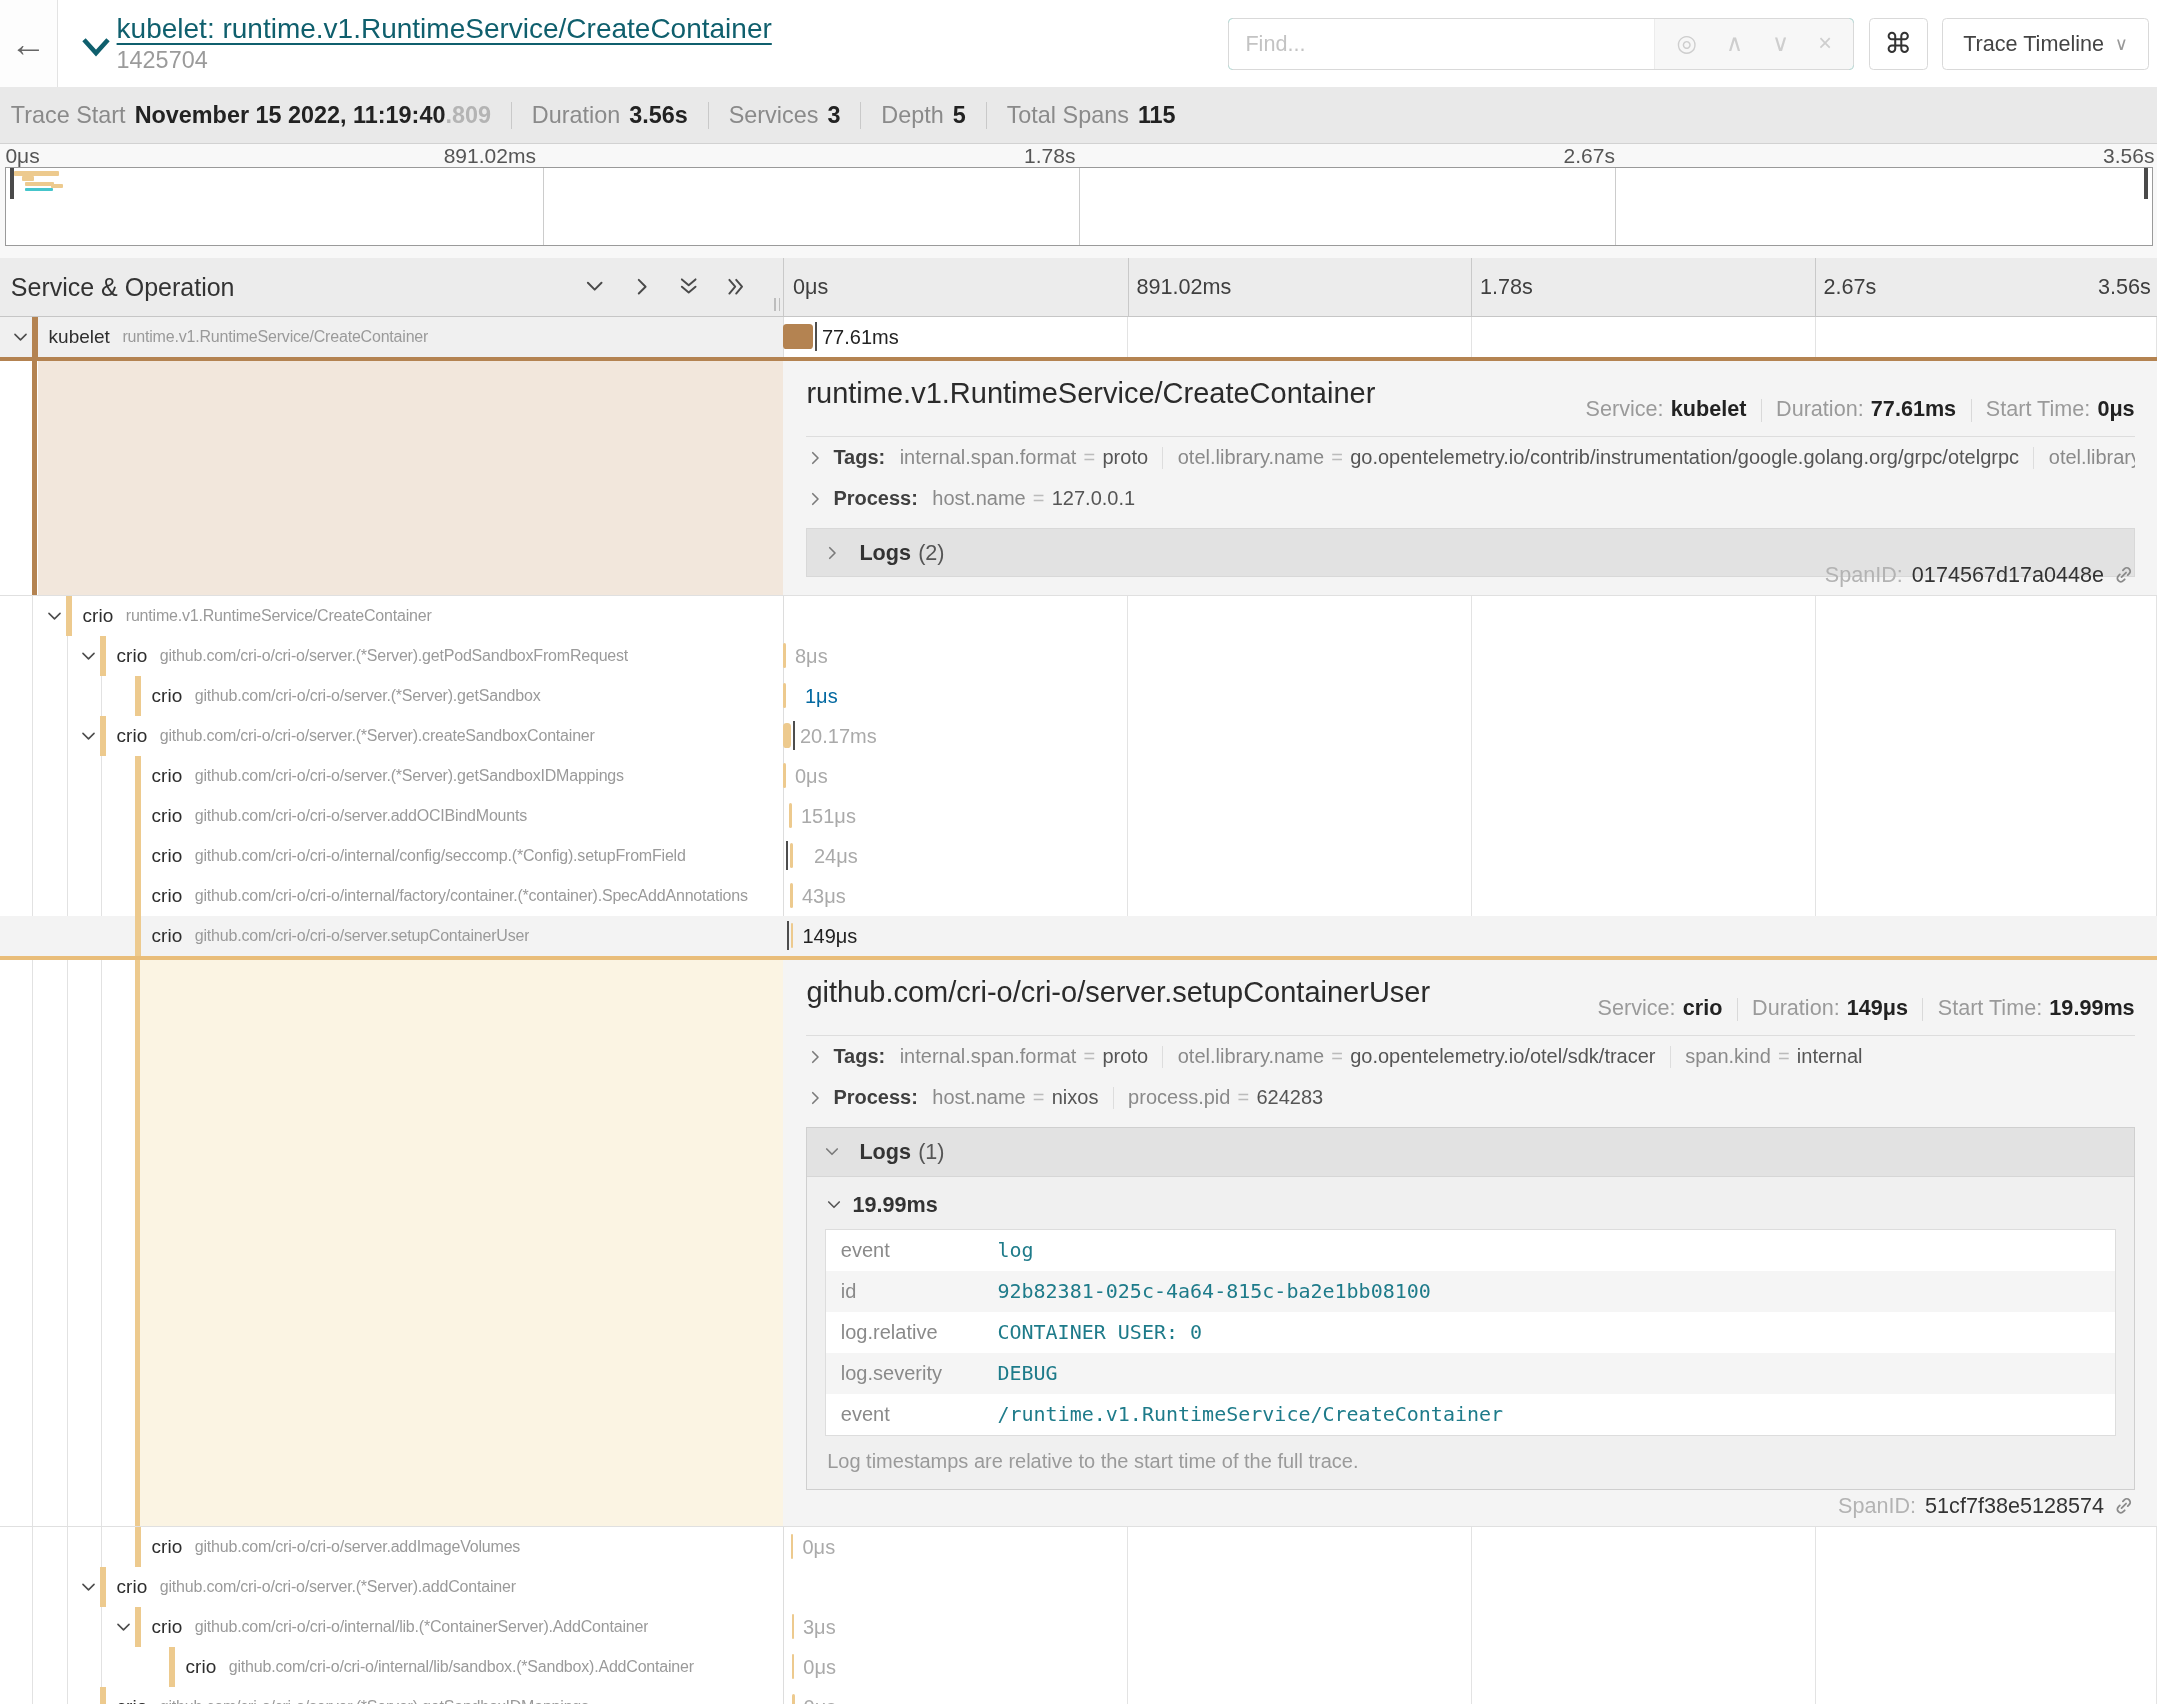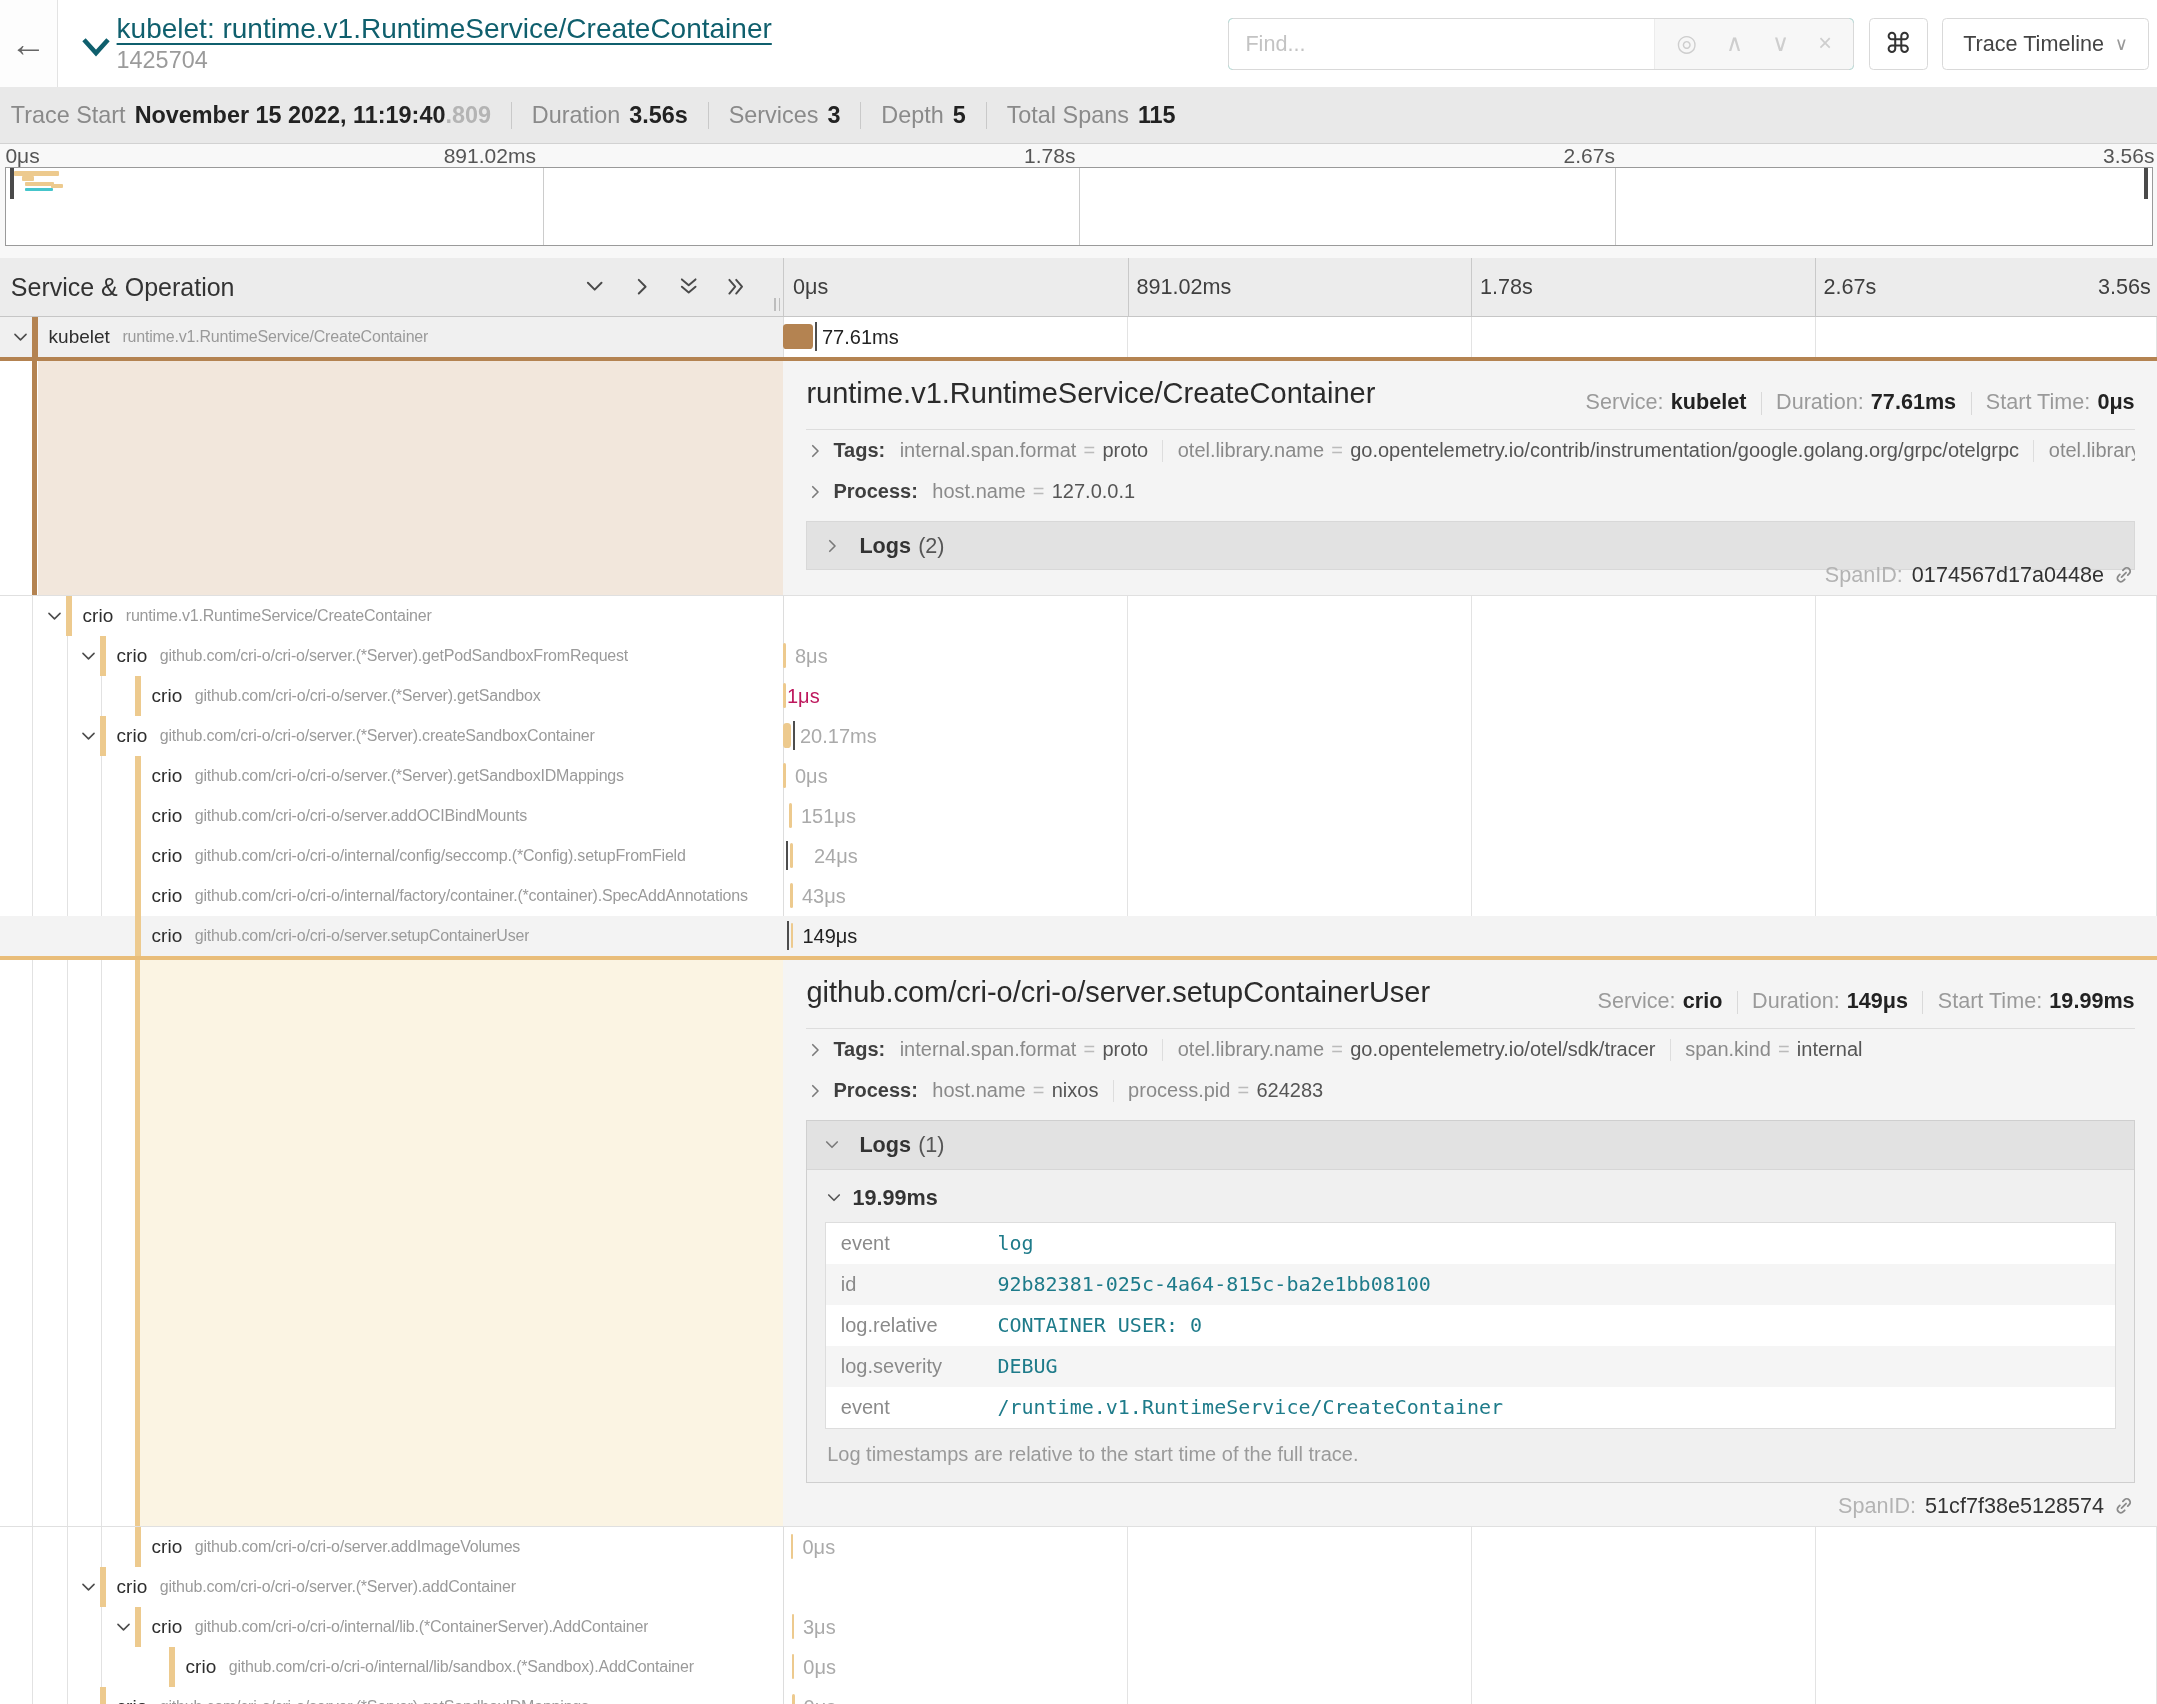--- a/index.html
+++ b/index.html
@@ -89,21 +89,21 @@
 
   
   .detail-row { position:relative; display:flex; z-index:1; border-bottom:0.9px solid #e0e0e0; }
   .detail-left { width:783px; flex:none; position:relative; }
   .dl-bar { position:absolute; top:0; bottom:0; width:5.4px; }
   .dl-fill { position:absolute; top:0; bottom:0; }
   .detail-right { flex:1; background:#f4f4f4; padding:0 23.4px; overflow:hidden; position:relative; min-width:0; }
   .dp-titlebar { display:flex; align-items:flex-start; justify-content:space-between; padding-top:16px; gap:18px; }
   .dp-title { font-size:29px; color:#2b2b2b; font-weight:400; margin:0; white-space:nowrap; overflow:hidden; }
   .dp-meta { display:flex; align-items:flex-end; font-size:21.6px; color:#9a9a9a; white-space:nowrap;
-    margin-top:12px; flex:none; }
+    margin-top:19px; flex:none; }
   .dp-meta b { color:#222; margin-left:7.2px; }
   .meta-sep { width:0.9px; height:23.4px; background:#d9d9d9; margin:0 14.4px; }
   .dp-divider { height:0.9px; background:#ddd; margin-top:14.4px; }
   .kv-row { display:flex; align-items:center; height:41px; font-size:20px; white-space:nowrap;
     overflow:hidden; cursor:pointer; }
   .kv-chev { color:#7a7a7a; margin-right:9px; flex:none; }
   .kv-label { font-weight:bold; color:#3f3f3f; margin-right:14.4px; flex:none; }
   .kv-item { display:inline-flex; align-items:baseline; }
   .kv-item .k { color:#8a8a8a; }
   .kv-item .eq { color:#bbb; margin:0 7.2px; }
@@ -396,21 +396,21 @@
     </div>
     <div class="span-row">
       <div class="row-left" style="padding-left: 112px;">
         <span class="row-chev"></span>
         <span class="row-bar" style="background:#edca8e"></span>
         <span class="row-svc">crio</span>
         <span class="row-op">github.com/cri-o/cri-o/server.(*Server).getSandbox</span>
       </div>
       <div class="row-tl">
         <div class="tl-bar" style="left:0.2px;width:2.7px;background:#edca8e"></div>
-        <span class="tl-label" style="left:4px;color:#be185d">1μs</span>
+        <span class="tl-label" style="left:22px;color:#0369a1">1μs</span>
       </div>
     </div>
     <div class="span-row">
       <div class="row-left" style="padding-left: 77px;">
         <span class="row-chev">
           <svg width="19" height="19" viewBox="0 0 24 24" fill="none" stroke="currentColor" stroke-width="2" stroke-linecap="round" stroke-linejoin="round">
             <path d="M5 8l7 7 7-7"></path>
           </svg>
         </span>
         <span class="row-bar" style="background:#edca8e"></span>

